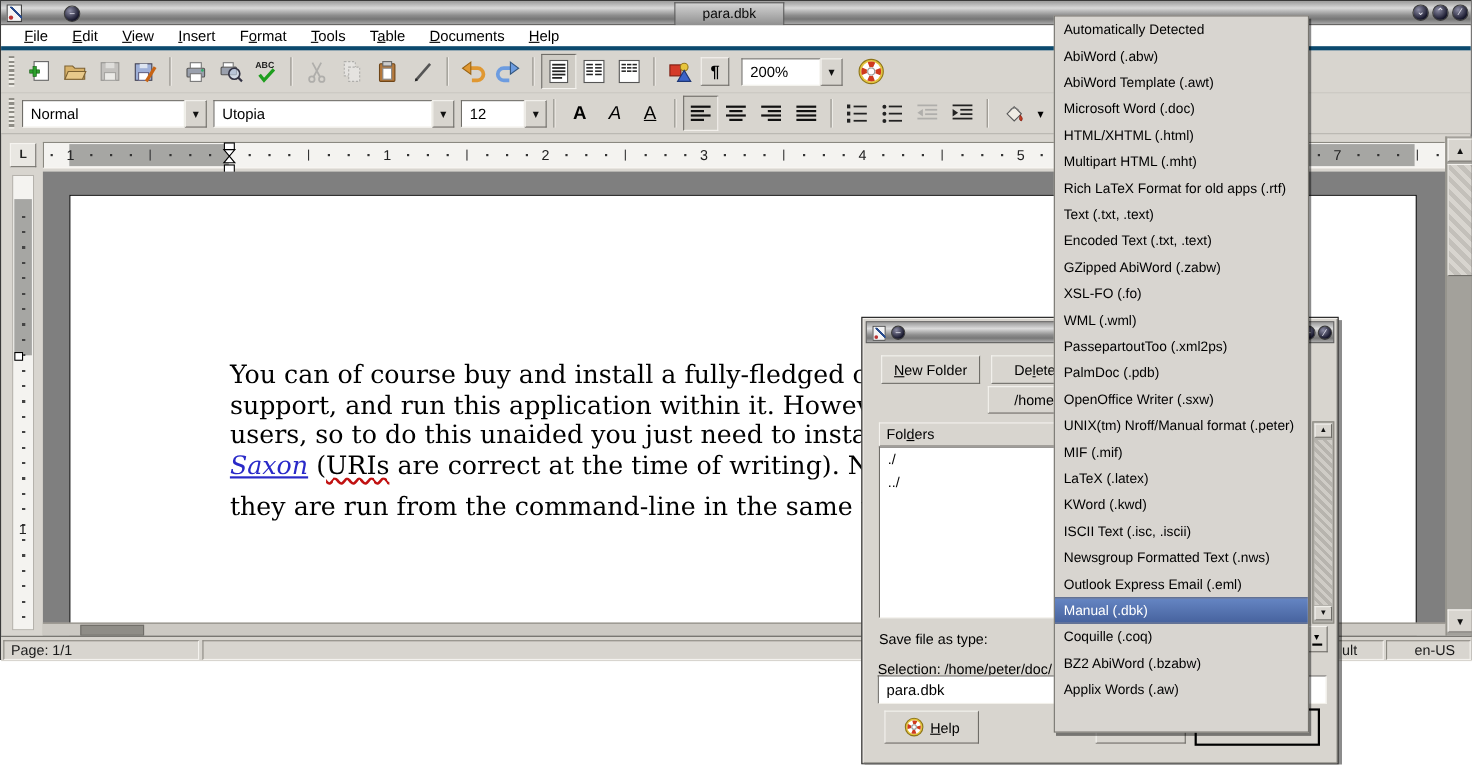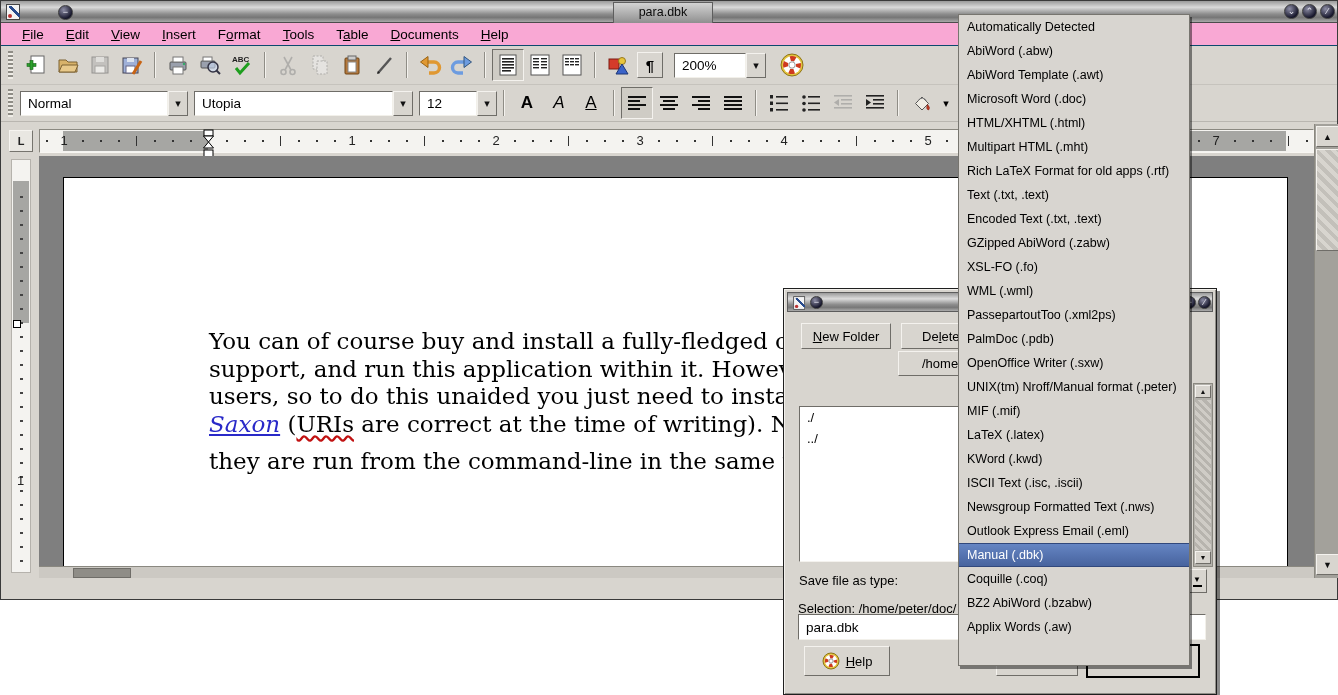--- a/index.html
+++ b/index.html
@@ -16,22 +16,22 @@
     text-align:center;font-size:12.5px;line-height:19px;color:#0a0a0a;}
   .app-ico{position:absolute;width:18px;height:18px;}
   .app-ico .sheet{position:absolute;left:1px;top:1px;width:14px;height:16px;background:#f4f4f4;border:1px solid #444;}
   .app-ico .quill{position:absolute;left:4px;top:3px;width:11px;height:11px;
     background:linear-gradient(45deg,transparent 45%,#274a8c 45%,#274a8c 60%,transparent 60%);}
   .app-ico .dot{position:absolute;left:3px;bottom:3px;width:4px;height:4px;background:#b33;border-radius:50%;}
   .circle-btn{position:absolute;width:15px;height:15px;border-radius:50%;
     background:radial-gradient(circle at 35% 30%,#8d8da5,#15152a 72%);
     border:1px solid #3c3c3c;color:#e9e9f2;font-size:9px;line-height:13px;text-align:center;}
   
-  .menubar{position:absolute;left:0;top:22px;width:100%;height:23px;background:#f9a8d4;
-    border-bottom:1px solid #0c4a6e;display:flex;align-items:center;padding-left:10px;}
+  .menubar{position:absolute;left:0;top:22px;width:100%;height:23px;background:#ffffff;
+    border-bottom:4px solid #0c4a6e;display:flex;align-items:center;padding-left:10px;}
   .menu-item{padding:2px 11px;font-size:13.5px;color:#000;}
   
   .tbar{position:absolute;left:0;width:100%;display:flex;align-items:center;padding-left:5px;background:#d8d5cf;}
   .tb1{top:45px;height:39px;border-bottom:1px solid #c6c3bd;}
   .tb2{top:84px;height:37px;border-bottom:1px solid #b9b6b0;}
   .grip{width:5px;height:28px;margin:0 7px 0 2px;
     background:repeating-linear-gradient(180deg,#8f8d86 0 2px,#efede7 2px 4px);}
   .tbtn{width:32px;height:32px;display:flex;align-items:center;justify-content:center;flex:none;}
   .tbtn.active{border:1px solid;border-color:#6f6d68 #f4f2ee #f4f2ee #6f6d68;background:#cfccc5;}
   .tbtn.disabled{opacity:.5;filter:grayscale(1);}
@@ -532,36 +532,43 @@
 
   <div class="vscroll">
     <div class="sbtn" style="top:2px;">▲</div>
     <div class="vthumb"></div>
     <div class="sbtn" style="top:430px;">▼</div>
   </div>
   <div class="hscroll">
     <div class="hthumb"></div>
   </div>
 
+  <div class="statusbar">
+    <div class="seg" style="left:2px;width:178px;">Page: 1/1</div>
+    <div class="seg" style="left:183px;width:975px;"></div>
+    <div class="seg" style="left:1160px;width:97px;padding-left:58px;">ult</div>
+    <div class="seg" style="left:1259px;width:77px;padding-left:25px;">en-US</div>
+  </div>
 </div>
 
 <div class="dialog">
   <div class="dlg-title">
     <span class="app-ico" style="left:3px;top:1px;transform:scale(.85);">
         <span class="sheet"></span>
         <span class="quill"></span>
         <span class="dot"></span>
       </span>
     <span class="circle-btn" style="left:22px;top:3px;width:13px;height:13px;line-height:11px;">−</span>
     <span class="circle-btn" style="left:395px;top:3px;width:13px;height:13px;line-height:11px;">−</span>
     <span class="circle-btn" style="left:410px;top:3px;width:13px;height:13px;line-height:11px;">⁄</span>
   </div>
   <div class="btn" style="left:17px;top:34px;width:90px;height:26px;"><u>N</u>ew Folder</div>
   <div class="btn" style="left:117px;top:34px;width:110px;height:26px;justify-content:flex-start;padding-left:20px;">De<u>l</u>ete Fi</div>
   <div class="btn" style="left:114px;top:62px;width:150px;height:25px;justify-content:flex-start;padding-left:23px;">/home/pe</div>
+  <div class="list-header" style="left:15px;top:95px;width:190px;height:22px;">Fol<u>d</u>ers</div>
   <div class="flist" id="folders-list">
       <div class="fitem">./</div>
       <div class="fitem">../</div>
     </div>
   <div class="dscroll">
     <div class="a" style="top:1px;">▲</div>
     <div class="tr"></div>
     <div class="a" style="top:167px;">▼</div>
   </div>
   <div class="lab" style="left:15px;top:284px;">Save file as type:</div>

